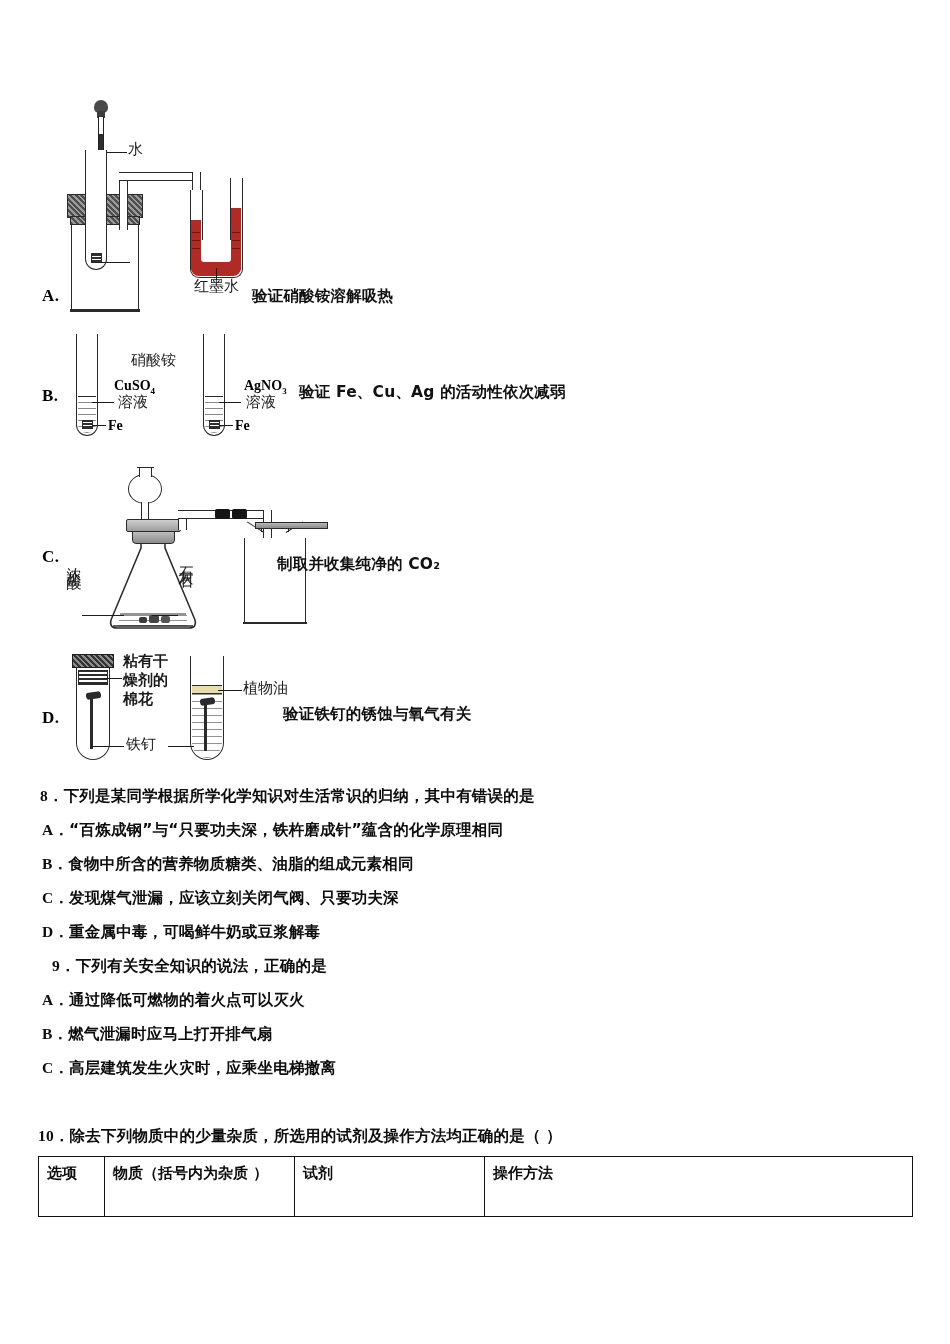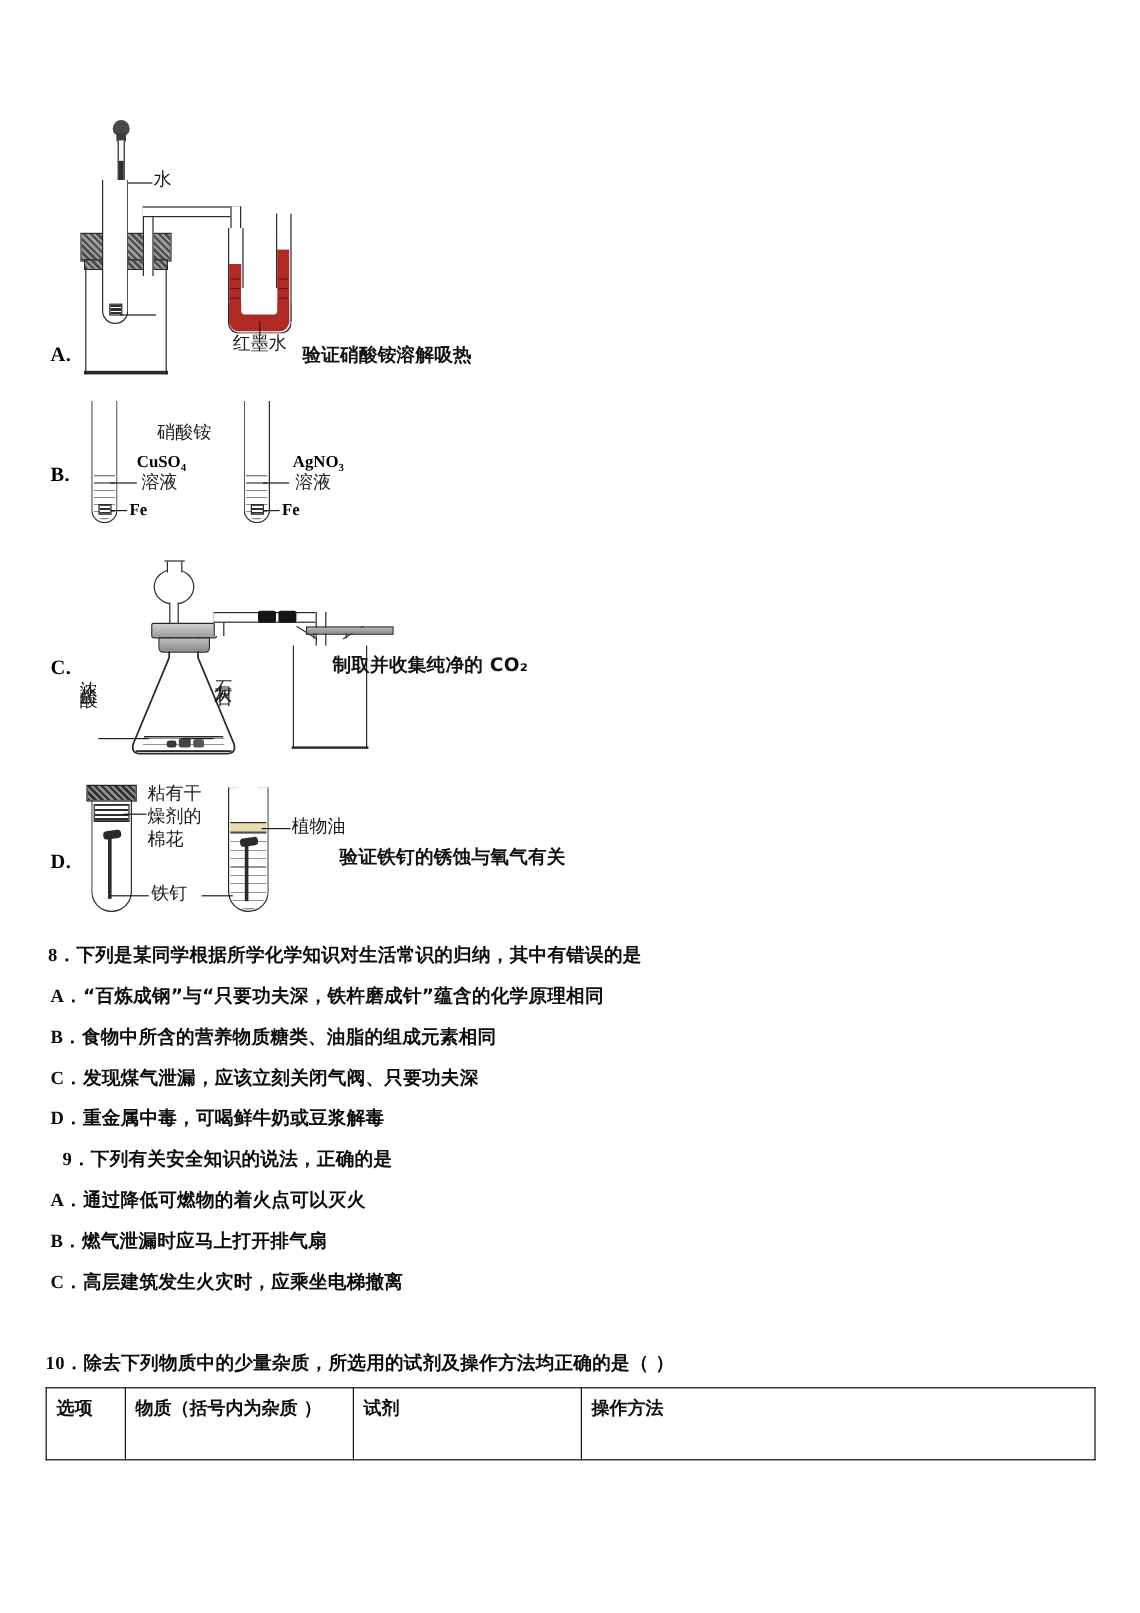--- a/index.html
+++ b/index.html
@@ -213,20 +213,21 @@
                 background:repeating-linear-gradient(0deg,#2f2f2f 0 1.5px,#fff 1.5px 3px);
                 border:1px solid #2a2a2a; box-sizing:border-box;"></div>
 
     <div class="ln-h" style="left:219px; top:72px; width:22px;"></div>
     <div class="ln-h" style="left:219px; top:95px; width:14px;"></div>
 
     <div class="abs sci" style="left:244px; top:48px;">AgNO<sub>3</sub></div>
     <div class="abs cn-lab" style="left:246px; top:64px;">溶液</div>
     <div class="abs sci" style="left:235px; top:88px;">Fe</div>
 
+    <div class="abs caption" style="left:299px; top:52px;">验证 Fe、Cu、Ag 的活动性依次减弱</div>
   </div>
 
   <div class="abs" style="left:0; top:462px; width:950px; height:180px;">
 
     <div class="abs opt-letter" style="left:42px; top:85px;">C.</div>
 
     <div class="abs" style="left:128px; top:8px;">
 
       <div style="position:absolute; left:0; top:4px; width:34px; height:30px;
                   border:1.4px solid #2a2a2a; border-radius:50%; box-sizing:border-box; background:#fff;"></div>
@@ -291,21 +292,21 @@
                 background:linear-gradient(180deg,#b8b8b8,#8a8a8a); border:1px solid #2a2a2a; box-sizing:border-box;"></div>
 
     <div class="abs cn-lab" style="left:64px; top:545px; left:64px; top:93px; width:17px; text-align:center;
                 writing-mode:vertical-rl; text-orientation:upright; letter-spacing:4px; line-height:1;"><span>浓盐酸</span></div>
     <div class="ln-h" style="left:82px; top:153px; width:42px;"></div>
 
     <div class="abs cn-lab" style="left:176px; top:93px; width:17px; text-align:center;
                 writing-mode:vertical-rl; text-orientation:upright; letter-spacing:4px; line-height:1;"><span>石灰石</span></div>
     <div class="ln-h" style="left:152px; top:153px; width:26px;"></div>
 
-    <div class="abs caption" style="left:277px; top:82px;"><span>制取并收集纯净的 CO₂</span></div>
+    <div class="abs caption" style="left:277px; top:92px;"><span>制取并收集纯净的 CO₂</span></div>
   </div>
 
   <div class="abs" style="left:0; top:648px; width:950px; height:140px;">
 
     <div class="abs opt-letter" style="left:42px; top:60px;">D.</div>
 
     <div class="abs" style="left:76px; top:14px; width:34px; height:98px;
                 border:1.4px solid #2a2a2a; border-top:none; box-sizing:border-box;
                 border-radius:0 0 17px 17px; background:#fff;"></div>
 
@@ -316,21 +317,21 @@
     <div class="abs" style="left:78px; top:22px; width:30px; height:15px;
                 background:repeating-linear-gradient(0deg,#2c2c2c 0 2px,#ffffff 2px 4px);
                 border:1px solid #2a2a2a; box-sizing:border-box;"></div>
 
     <div class="abs" style="left:86px; top:44px;">
       <div style="position:absolute; left:0; top:0; width:15px; height:7px; background:#2a2a2a; border-radius:3px; transform:rotate(-8deg);"></div>
       <div style="position:absolute; left:4px; top:5px; width:3px; height:52px; background:#2a2a2a;"></div>
     </div>
 
     <div class="ln-h" style="left:103px; top:30px; width:19px;"></div>
-    <div class="abs cn-lab" style="left:123px; top:4px; width:58px; line-height:1.25;"><span>粘有干燥剂的棉花</span></div>
+    <div class="abs cn-lab" style="left:123px; top:4px; width:58px; line-height:1.25;font-weight:bold;"><span>粘有干燥剂的棉花</span></div>
 
     <div class="ln-h" style="left:92px; top:98px; width:32px;"></div>
     <div class="abs cn-lab" style="left:126px; top:88px;"><span>铁钉</span></div>
 
     <div class="abs" style="left:190px; top:8px; width:34px; height:104px;
                 border:1.4px solid #2a2a2a; border-top:none; box-sizing:border-box;
                 border-radius:0 0 17px 17px; background:#fff;"></div>
 
     <div class="abs" style="left:192px; top:37px; width:30px; height:9px; background:#e6dcae;
                 border-top:1.2px solid #2a2a2a; border-bottom:1.2px solid #2a2a2a; box-sizing:border-box;"></div>

